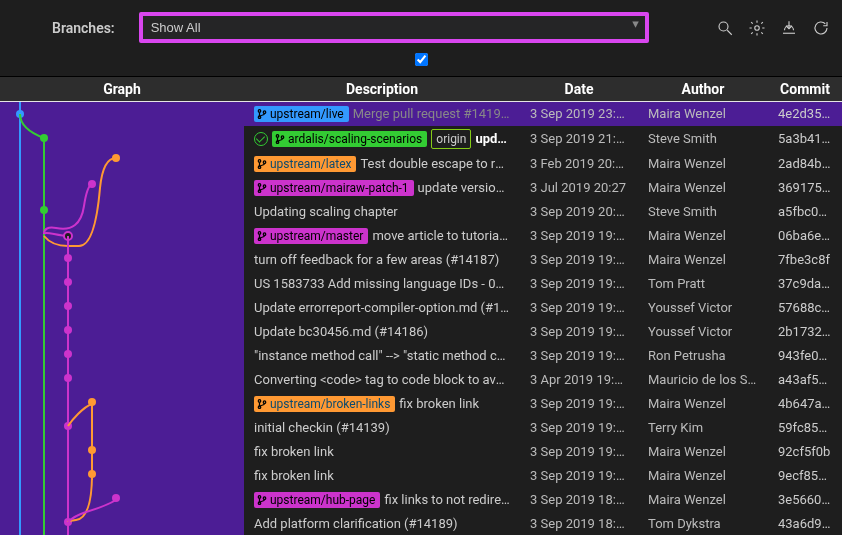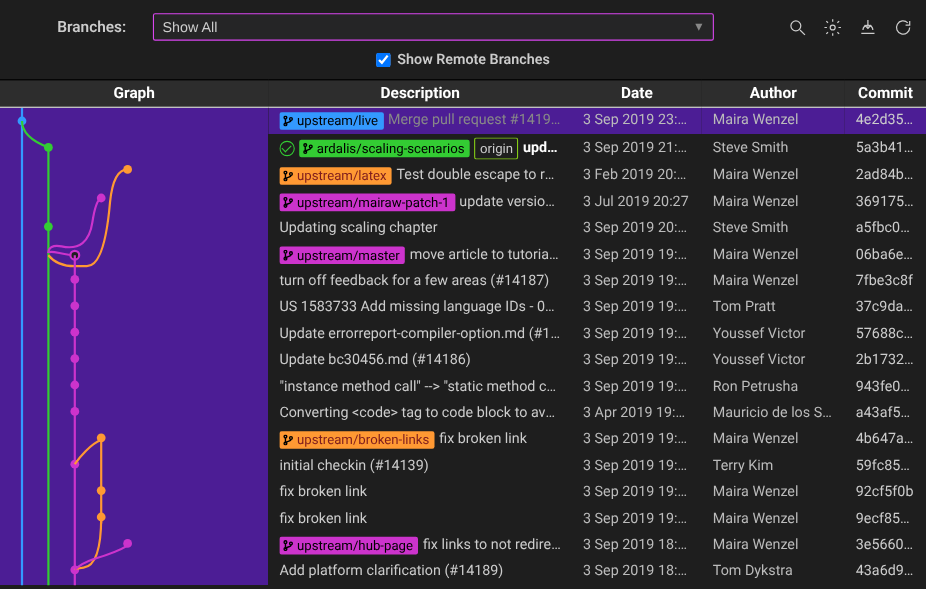--- a/index.html
+++ b/index.html
@@ -15,21 +15,21 @@
 
 .header {
   display: flex;
   align-items: center;
   padding: 12px 12px 4px 52px;
   gap: 24px;
 }
 .label { font-weight: 600; font-size: 14px; }
 .select {
   background: #252526;
-  border: 1px solid #d946ef;
+  border: 4px solid #d946ef;
   color: #ccc;
   padding: 4px 8px;
   width: 510px;
   border-radius: 2px;
   font-size: 13px;
   appearance: none;
   position: relative;
 }
 .select-wrap { position: relative; }
 .select-wrap::after {
@@ -98,21 +98,21 @@
   align-items: center;
   border-radius: 2px;
   padding: 0 5px 0 3px;
   font-size: 12px;
   line-height: 16px;
   gap: 3px;
   flex-shrink: 0;
 }
 .tag-green  { background: #33cc33; color: #000; }
 .tag-blue   { background: #3399ff; color: #000; }
-.tag-orange { background: #ff9933; color: #7f1d1d; justify-content: flex-end; }
+.tag-orange { background: #ff9933; color: #0c4a6e; justify-content: flex-end; }
 .tag-magenta{ background: #cc33cc; color: #000; }
 .tag svg { width: 10px; height: 10px; stroke: #000; fill: none; stroke-width: 2; }
 
 .origin-box {
   border: 1px solid #84cc16;
   border-radius: 2px;
   padding: 0 4px;
   font-size: 12px;
   color: #ccc;
 }
@@ -180,21 +180,20 @@
           <path d="M20 12a8 8 0 1 1-2.34-5.66"></path>
           <path d="M20 4v5h-5"></path>
         </svg>
     </span>
   </div>
 </div>
 
 <div class="remote-row">
   <label>
     <input type="checkbox" checked="" style="">
-    <span>Show Remote Branches</span>
   </label>
 </div>
 
 <table>
   <thead>
     <tr>
       <th>Graph</th>
       <th>Description</th>
       <th>Date</th>
       <th>Author</th>

